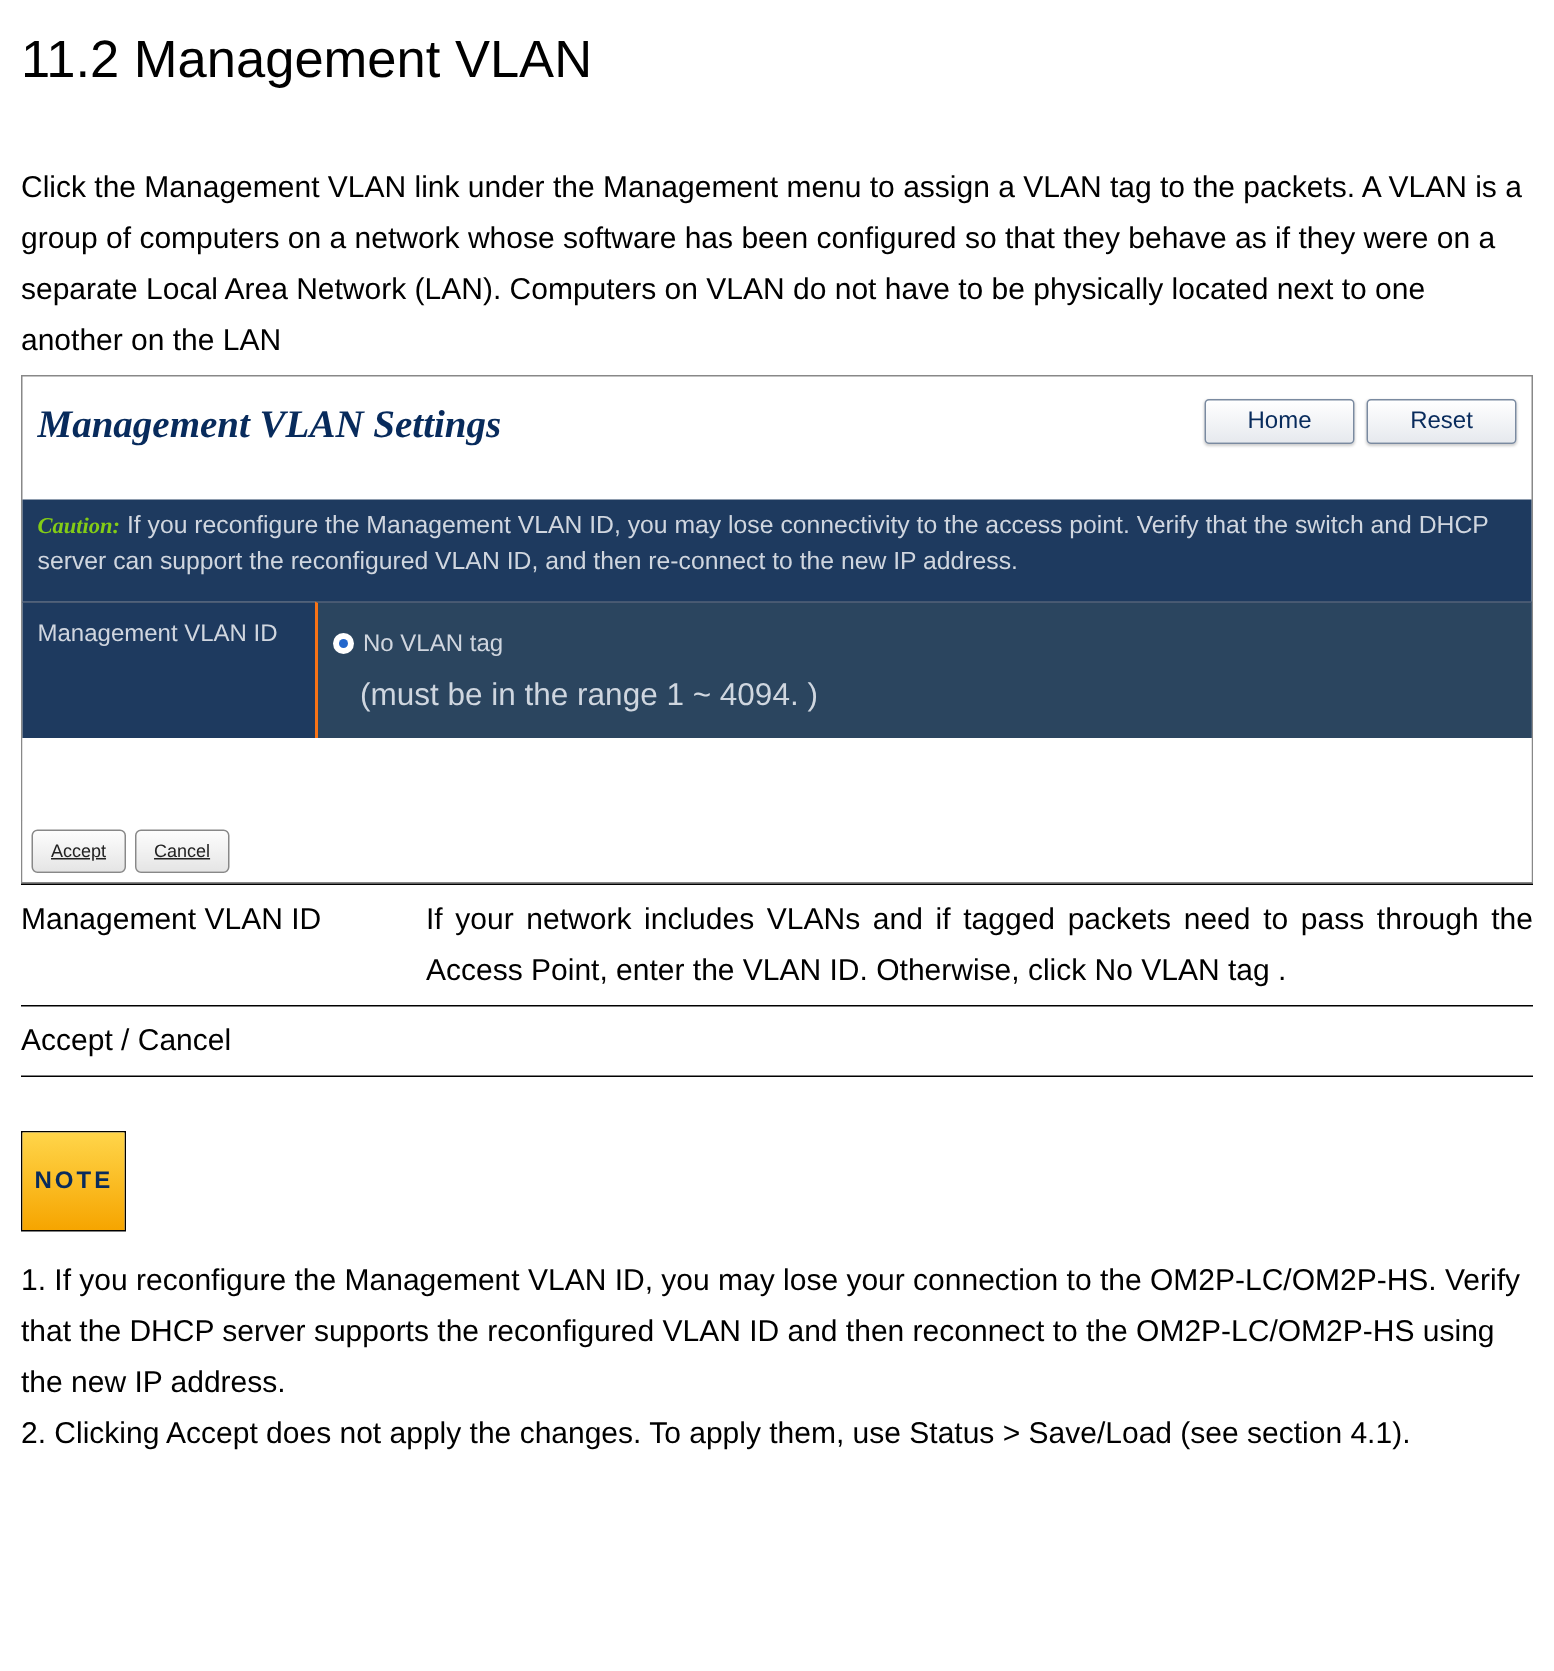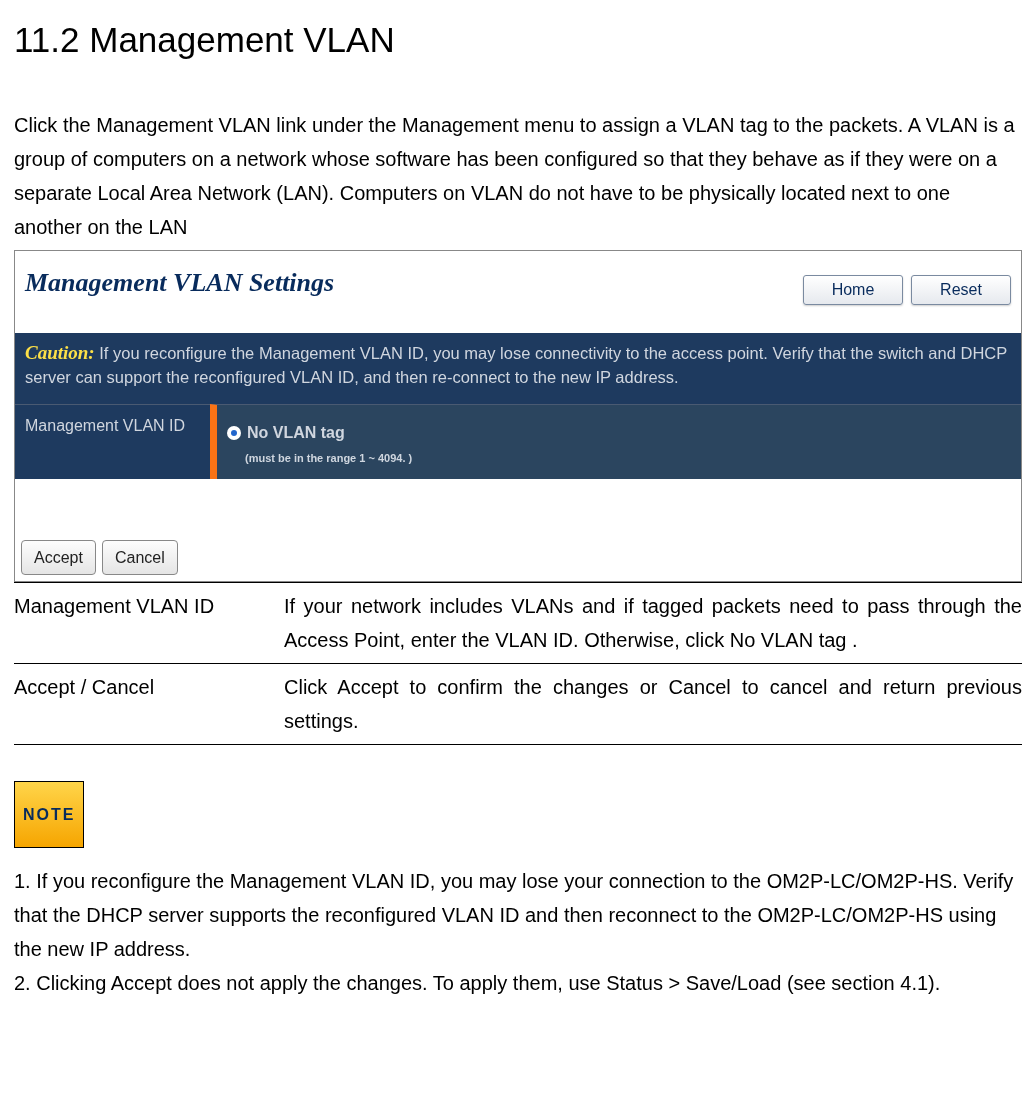--- a/index.html
+++ b/index.html
@@ -21,21 +21,21 @@
     margin-bottom: 6px;
     margin-top: 38px;
   }
   .screenshot {
     border: 1px solid #888;
     background: #fff;
     margin-bottom: 0;
   }
   .ss-header {
     display: flex;
-    align-items: flex-end;
+    align-items: center;
     justify-content: space-between;
     padding: 6px 10px 28px 10px;
   }
   .ss-title {
     font-family: Georgia, 'Times New Roman', serif;
     font-weight: bold;
     font-style: italic;
     font-size: 26px;
     color: #082b5c;
     padding-top: 4px;
@@ -62,45 +62,44 @@
     background: #1e3a5f;
     color: #d0d6df;
     padding: 6px 10px 14px 10px;
     font-size: 16.5px;
     line-height: 1.45;
   }
   .caution-label {
     font-family: Georgia, 'Times New Roman', serif;
     font-weight: bold;
     font-style: italic;
-    color: #fde047;
-    font-size: 19px;
+    color: #84cc16;
+    font-size: 15px;
     text-align: center;
   }
   .form-row {
     display: flex;
     background: #1e3a5f;
   }
   .form-label-cell {
     width: 195px;
     color: #d0d6df;
     font-size: 16px;
     padding: 10px 10px;
     border-top: 1px solid #4a5a72;
     line-height: 1.4;
   }
   .form-input-cell {
     flex: 1;
     background: #2b455f;
     color: #d0d6df;
     border-top: 1px solid #4a5a72;
-    border-left: 7px solid #f97316;
+    border-left: 2px solid #f97316;
     padding: 11px 10px;
     font-size: 16px;
-    font-weight: bold;
   }
   .radio-line {
     display: flex;
     align-items: center;
     gap: 6px;
     margin: 3px 0;
   }
   .radio-dot {
     width: 14px;
     height: 14px;
@@ -116,43 +115,44 @@
     background:#2266cc;
   }
   .vlan-input {
     width: 70px;
     height: 22px;
     background: #fff;
     border: 1px solid #888;
     margin-left: 4px;
   }
   .hint-line {
-    font-size: 11px;
+    font-size: 21px;
     color: #cfd6df;
     margin-left: 18px;
     margin-top: 2px;
   }
   .ss-footer-space {
     height: 55px;
     background: #fff;
   }
   .ss-bottom-buttons {
     display: flex;
     gap: 6px;
     padding: 6px;
     background: #fff;
   }
   .ss-btn-low {
     border: 1px solid #888;
     border-radius: 4px;
     background: linear-gradient(#fdfdfd, #e5e5e5);
     padding: 3px 12px;
-    font-size: 16px;
+    font-size: 12px;
     color: #222;
     cursor: pointer;
+    text-decoration: underline;
   }
   .doc-table {
     border-top: 1px solid #000;
     border-bottom: 1px solid #000;
   }
   .doc-row {
     display: flex;
     border-bottom: 1px solid #000;
     padding: 6px 0;
   }
@@ -223,21 +223,20 @@
   </div>
 </div>
 
 <div class="doc-table">
   <div class="doc-row">
     <div class="doc-key">Management VLAN ID</div>
     <div class="doc-val">If your network includes VLANs and if tagged packets need to pass through  the Access Point,  enter the VLAN ID. Otherwise, click No VLAN tag .</div>
   </div>
   <div class="doc-row">
     <div class="doc-key">Accept / Cancel</div>
-    <div class="doc-val">Click Accept to confirm the changes or Cancel to cancel and return previous settings.</div>
   </div>
 </div>
 
 <div class="note-badge">
   <div class="note-badge-inner">NOTE</div>
 </div>
 
 <p class="note-text">1. If you reconfigure the Management VLAN ID, you may lose your connection to the OM2P-LC/OM2P-HS. Verify that the DHCP server supports the reconfigured VLAN ID and then reconnect to the OM2P-LC/OM2P-HS using the new IP address.</p>
 <p class="note-text">2. Clicking Accept does not apply the changes. To apply them, use Status &gt; Save/Load (see section 4.1).</p>
 

